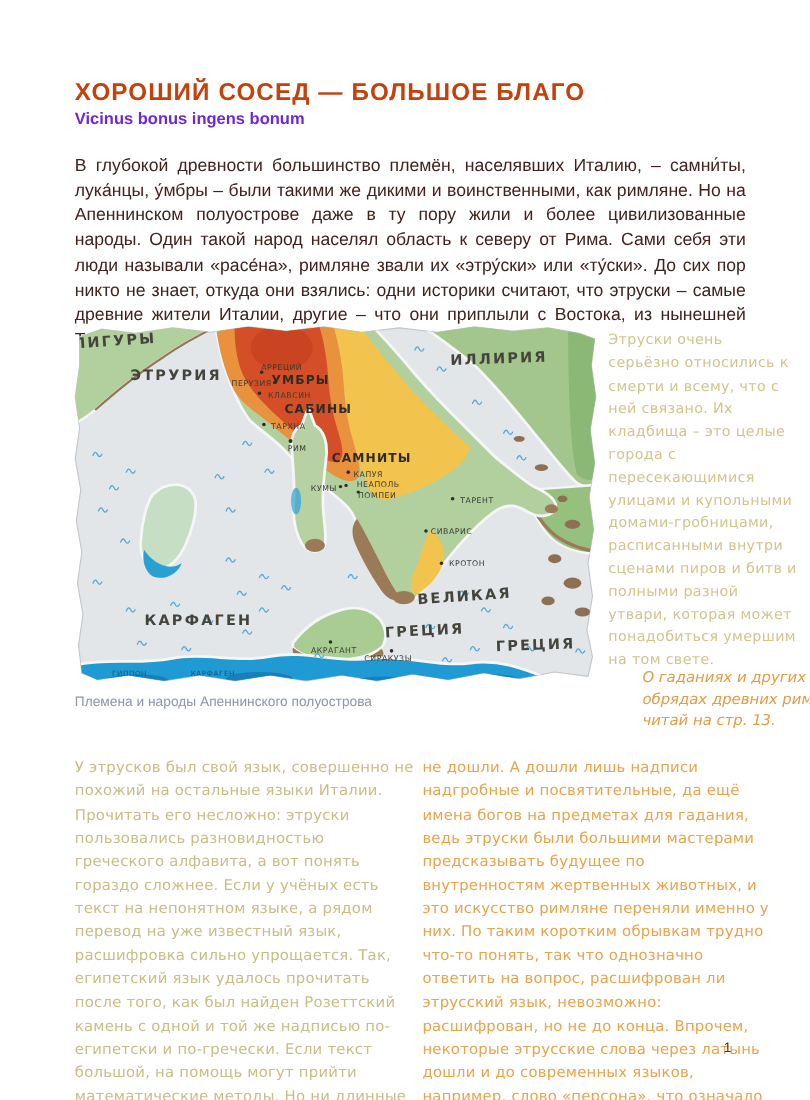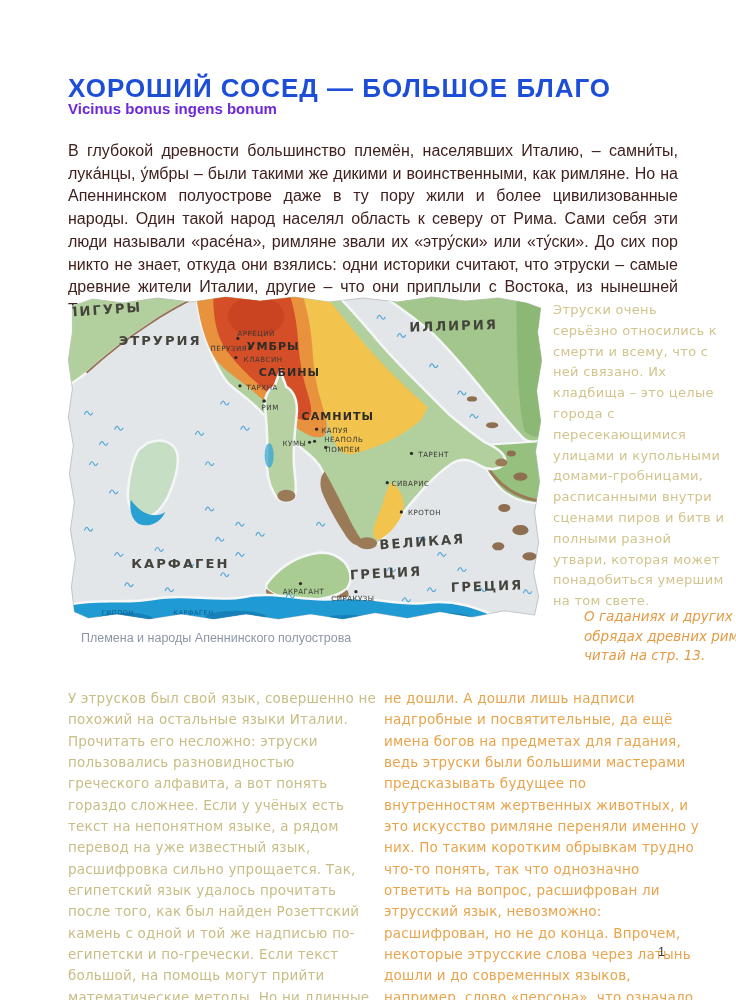--- a/index.html
+++ b/index.html
@@ -1,22 +1,22 @@
 <!DOCTYPE html>
 <html><head>
 <meta charset="utf-8">
 <style>
   html,body{margin:0;padding:0;background:#ffffff;}
   body{width:736px;height:1000px;position:relative;font-family:"Liberation Sans",sans-serif;overflow:hidden;}
   .abs{position:absolute;}
-  .title{left:68px;top:56px;width:620px;font-size:26px;font-weight:bold;letter-spacing:1px;color:#1d4ed8;}
+  .title{left:68px;top:56px;width:620px;font-size:22px;font-weight:bold;letter-spacing:1px;color:#c2410c;}
   .subtitle{left:68px;top:88px;width:400px;font-size:15px;font-weight:bold;color:#6d28d9;}
   .intro{left:68px;top:124px;width:610px;font-size:16px;line-height:1.42;color:#40211d;text-align:justify;}
   .map-wrap{left:64px;top:294px;width:483px;height:333px;}
-  .caption{left:68px;top:631px;width:400px;font-size:12.5px;color:#8d96a6;margin-left:13px;}
+  .caption{left:68px;top:631px;width:400px;font-size:12.5px;color:#8d96a6;}
   .sidebar{left:553px;top:300px;width:172px;font-size:13px;line-height:1.6;letter-spacing:.3px;color:#d2c48d;font-family:"DejaVu Sans",sans-serif;}
   .sidebar-ref{left:584px;top:607px;width:182px;font-size:13.5px;line-height:1.45;font-style:italic;color:#e39b45;font-family:"DejaVu Sans",sans-serif;}
   .col{top:688px;font-size:13.5px;line-height:1.58;letter-spacing:.2px;font-family:"DejaVu Sans",sans-serif;}
   .col-left{left:68px;width:310px;color:#c8bd85;}
   .col-right{left:384px;width:318px;color:#e8a44c;}
   .pagenum{left:658px;top:945px;font-size:12.5px;color:#3a3a3a;}
   svg text{font-family:"DejaVu Sans",sans-serif;}
   .lbl-big{font-size:13px;letter-spacing:2px;fill:#44443c;font-weight:bold;}
   .lbl-reg{font-size:11px;letter-spacing:1px;fill:#2f2b26;font-weight:bold;}
   .lbl-city{font-size:7px;letter-spacing:.5px;fill:#3a3a35;}

